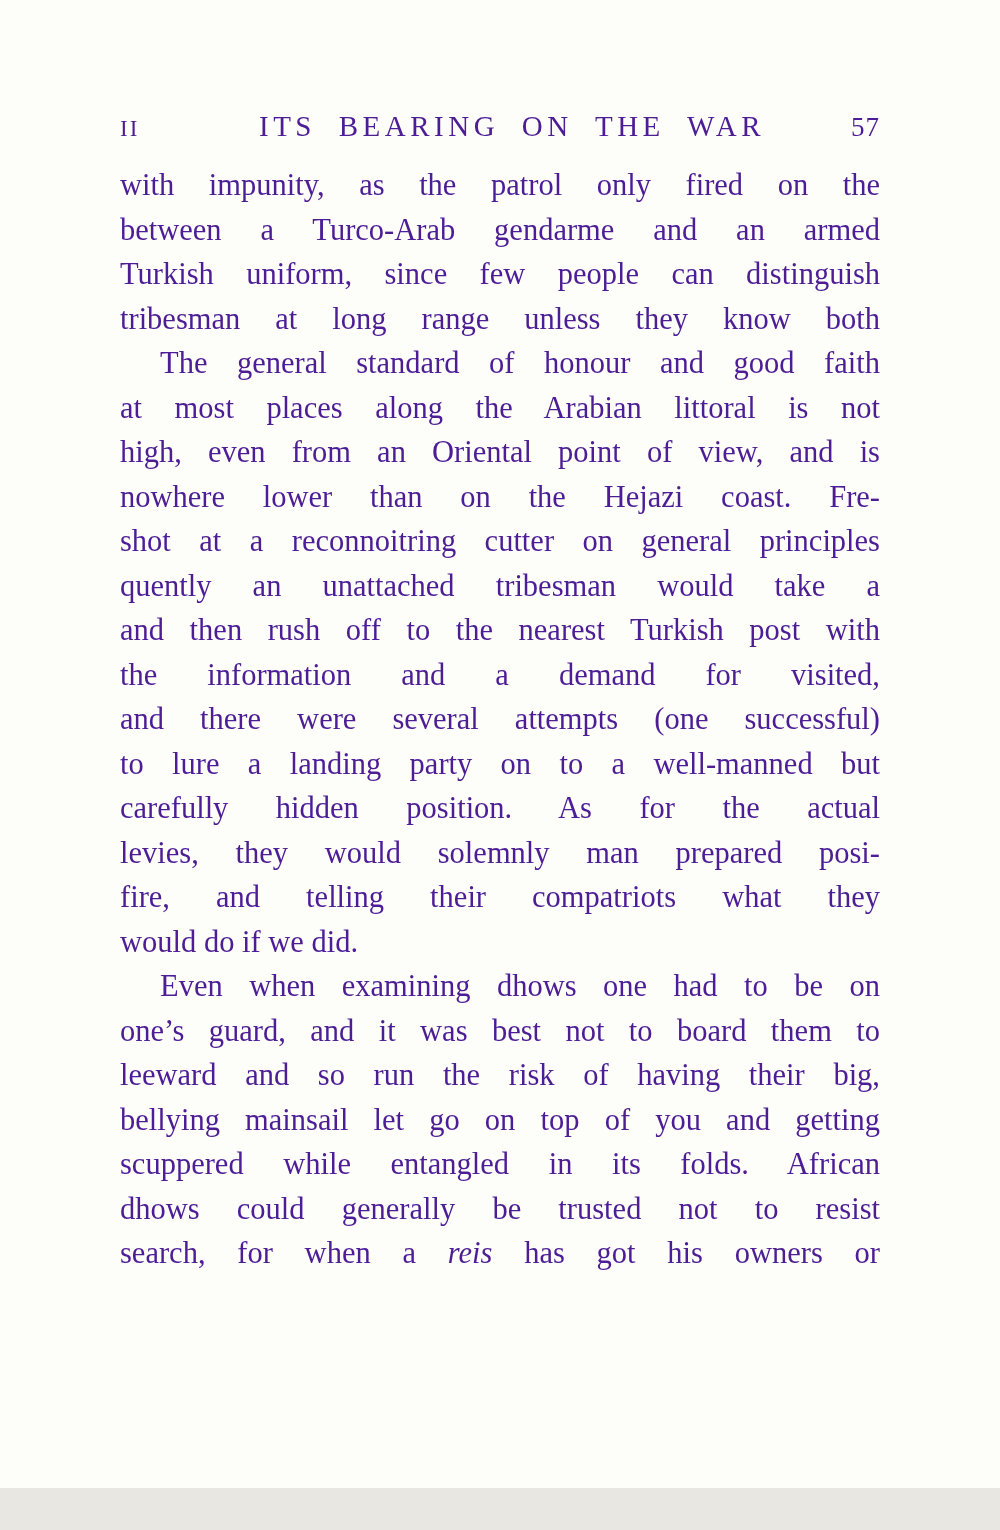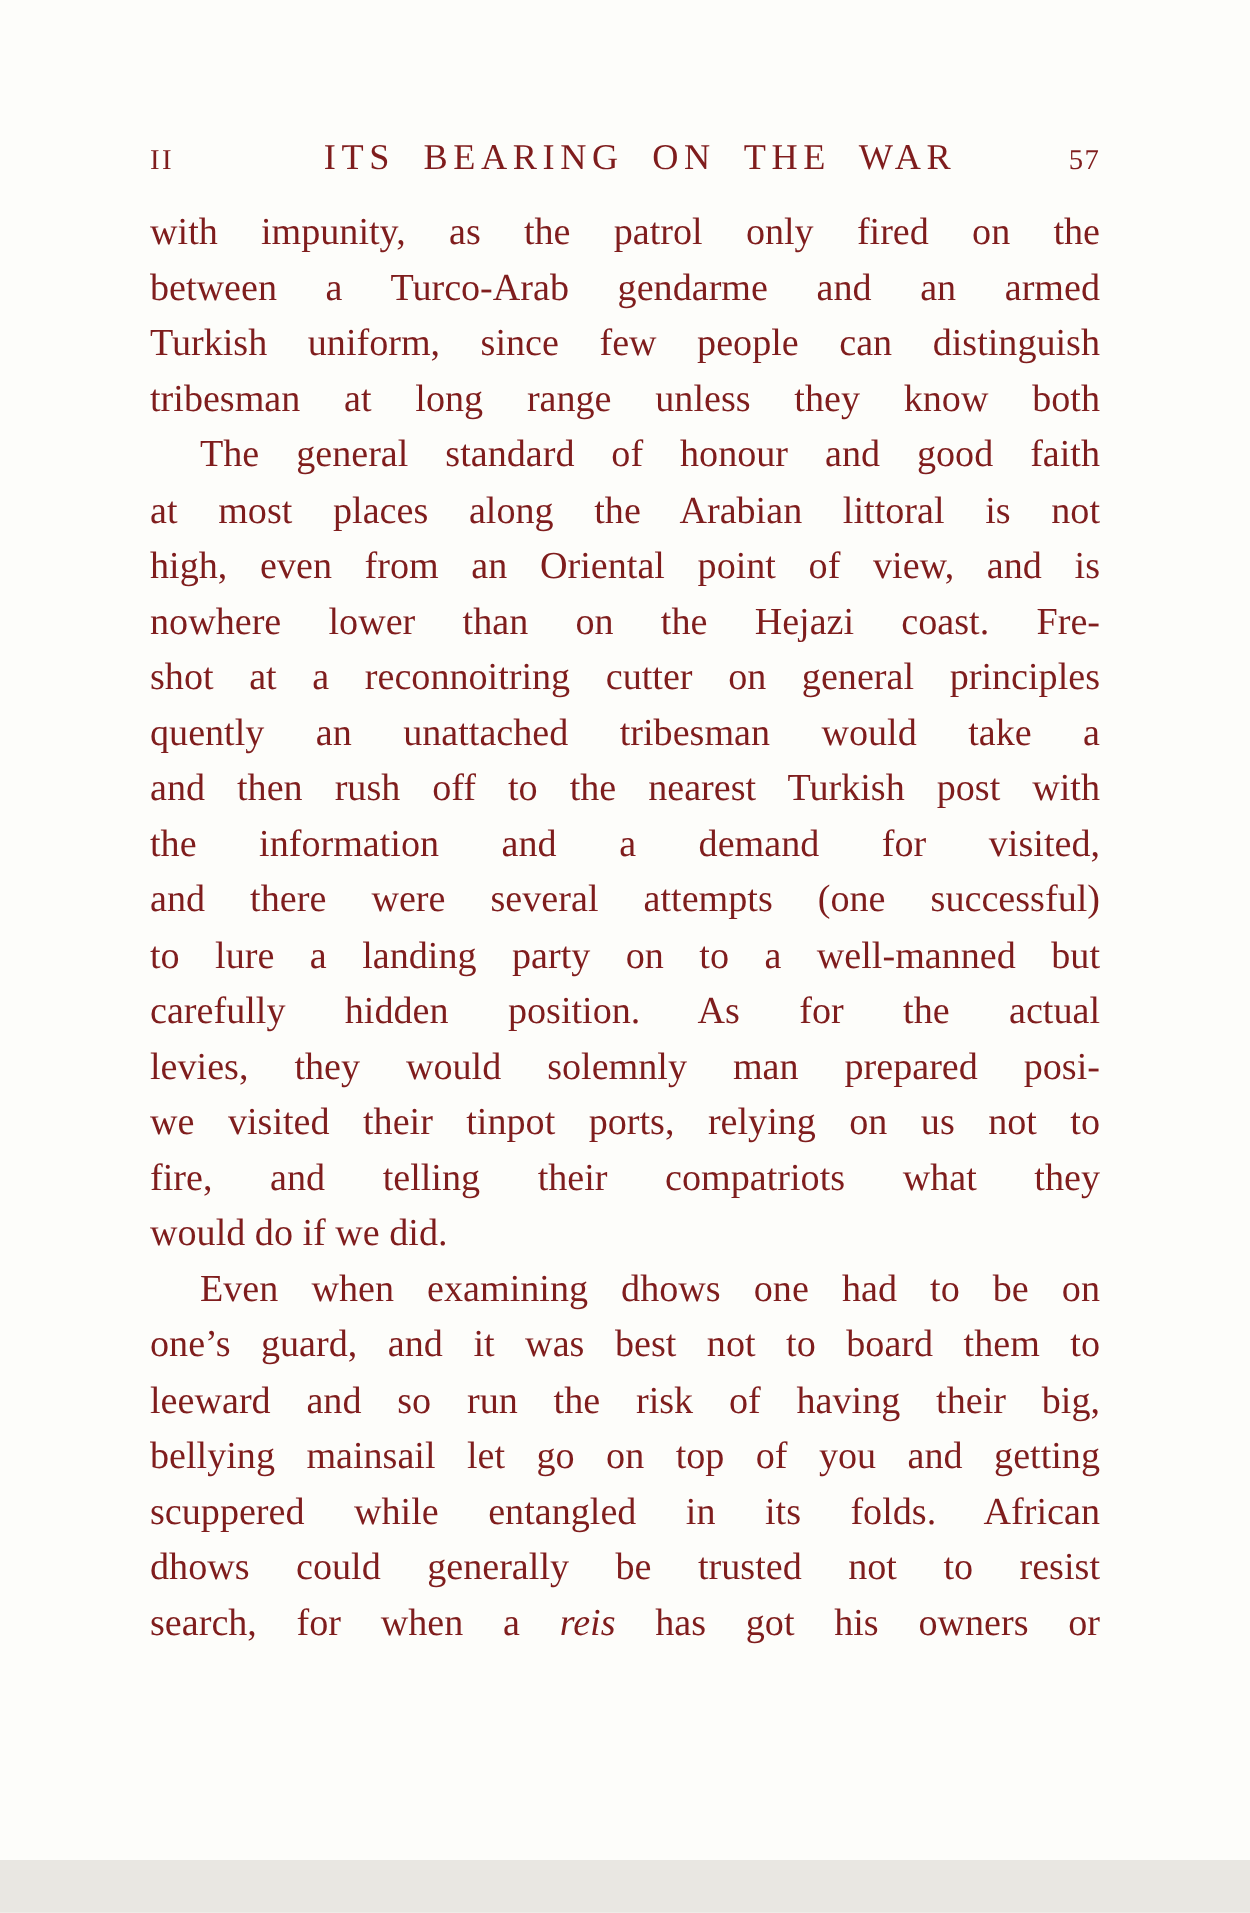--- a/index.html
+++ b/index.html
@@ -6,21 +6,21 @@
   html, body { background: #e9e7e2; }
   body {
     width: 1000px;
     height: 1530px;
     font-family: "Liberation Serif", serif;
   }
   .page {
     width: 1000px;
     height: 1488px;
     background: #fdfdfa;
-    color: #7f1d1d;
+    color: #4c1d95;
     overflow: hidden;
   }
   .content {
     padding: 110px 120px 0 120px;
   }
   .page-header {
     display: grid;
     grid-template-columns: 1fr auto 1fr;
     align-items: baseline;
     margin-bottom: 20px;
@@ -31,21 +31,21 @@
     letter-spacing: 2px;
   }
   .running-title {
     font-size: 29px;
     letter-spacing: 4.5px;
     word-spacing: 11px;
     margin-left: 24px;
   }
   .page-number {
     justify-self: end;
-    font-size: 23px;
+    font-size: 27px;
     letter-spacing: 1px;
     text-align: right;
   }
   .text-block {
     width: 760px;
   }
   .line {
     font-size: 30.5px;
     line-height: 44.5px;
   }
@@ -83,21 +83,20 @@
           <div class="line justify">high, even from an Oriental point of view, and is</div>
           <div class="line justify">nowhere lower than on the Hejazi coast. Fre-</div>
           <div class="line justify">shot at a reconnoitring cutter on general principles</div>
           <div class="line justify">quently an unattached tribesman would take a</div>
           <div class="line justify">and then rush off to the nearest Turkish post with</div>
           <div class="line justify">the information and a demand for visited,</div>
           <div class="line justify">and there were several attempts (one successful)</div>
           <div class="line justify">to lure a landing party on to a well-manned but</div>
           <div class="line justify">carefully hidden position. As for the actual</div>
           <div class="line justify">levies, they would solemnly man prepared posi-</div>
-          <div class="line justify">we visited their tinpot ports, relying on us not to</div>
           <div class="line justify">fire, and telling their compatriots what they</div>
           <div class="line">would do if we did.</div>
         </div>
         <div class="paragraph">
           <div class="line justify indent">Even when examining dhows one had to be on</div>
           <div class="line justify">one’s guard, and it was best not to board them to</div>
           <div class="line justify">leeward and so run the risk of having their big,</div>
           <div class="line justify">bellying mainsail let go on top of you and getting</div>
           <div class="line justify">scuppered while entangled in its folds. African</div>
           <div class="line justify">dhows could generally be trusted not to resist</div>

